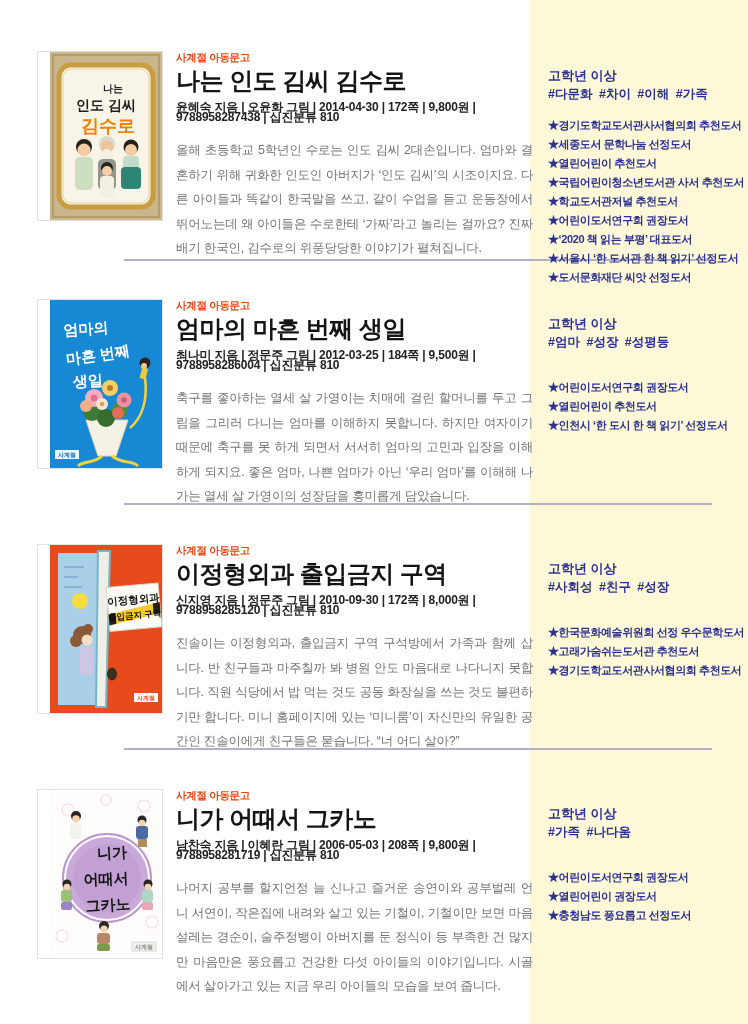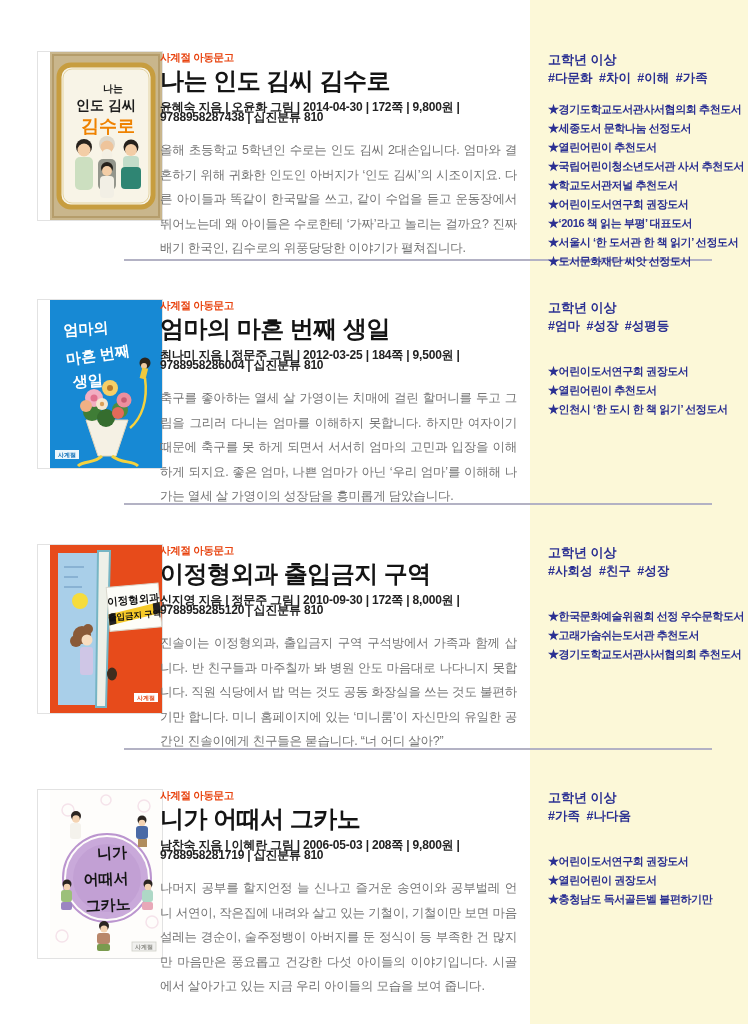--- a/index.html
+++ b/index.html
@@ -3,26 +3,26 @@
 <meta charset="utf-8">
 <style>
   html,body{margin:0;padding:0;background:#fff;}
   .page{position:relative;width:748px;height:1024px;background:#ffffff;overflow:hidden;
         font-family:"Liberation Sans", sans-serif;}
   .sidebar-bg{position:absolute;left:530px;top:0;width:218px;height:1024px;background:#fcf8d8;}
   .divider{position:absolute;left:124px;width:588px;height:2px;background:#b3b2c4;}
   .book{position:absolute;left:0;width:748px;}
   .cover{position:absolute;left:38px;top:0;width:112px;height:168px;box-shadow:0 0 0 1px #e2e2e2;padding-left:12px;}
   .cover svg{display:block;}
-  .main{position:absolute;left:160px;top:0;width:357px;}
+  .main{position:absolute;left:176px;top:0;width:357px;}
   .series{color:#e8430f;font-size:10.5px;line-height:11px;font-weight:bold;letter-spacing:-0.3px;}
   .title{margin-top:7px;font-size:24px;line-height:21px;font-weight:800;color:#141414;letter-spacing:-0.5px;}
   .meta{margin-top:11px;font-size:12px;line-height:10px;font-weight:bold;color:#222;letter-spacing:-0.2px;}
   .desc{margin-top:16px;font-size:12.5px;line-height:24.6px;color:#737373;text-align:justify;letter-spacing:-0.2px;}
-  .side{position:absolute;left:548px;top:0;width:172px;color:#2b3092;}
+  .side{position:absolute;left:548px;top:16px;width:172px;color:#2b3092;}
   .grade{font-size:13px;line-height:15px;font-weight:bold;}
   .tags{margin-top:4px;font-size:12.5px;line-height:15px;font-weight:bold;word-spacing:3px;}
   .awards{margin-top:28px;font-size:11px;line-height:19px;font-weight:bold;letter-spacing:-0.4px;}
   .side.first .awards{margin-top:14px;}
   .award{white-space:nowrap;}
 </style>
 </head>
 <body>
 
 <div class="page">
@@ -68,21 +68,21 @@
     <div class="side first">
       <div class="grade">고학년 이상</div>
       <div class="tags">#다문화 #차이 #이해 #가족</div>
       <div class="awards">
         <div class="award">★경기도학교도서관사서협의회 추천도서</div>
         <div class="award">★세종도서 문학나눔 선정도서</div>
         <div class="award">★열린어린이 추천도서</div>
         <div class="award">★국립어린이청소년도서관 사서 추천도서</div>
         <div class="award">★학교도서관저널 추천도서</div>
         <div class="award">★어린이도서연구회 권장도서</div>
-        <div class="award">★‘2016 책 읽는 부평’ 대표도서</div>
+        <div class="award">★‘2020 책 읽는 부평’ 대표도서</div>
         <div class="award">★서울시 ‘한 도서관 한 책 읽기’ 선정도서</div>
         <div class="award">★도서문화재단 씨앗 선정도서</div>
       </div>
     </div>
   </section>
 
   <section class="book" style="top:300px">
     <div class="cover">
       <svg width="112" height="168" viewBox="0 0 112 168">
         <rect width="112" height="168" fill="#1789d4"></rect>
@@ -226,17 +226,17 @@
       <div class="title">니가 어때서 그카노</div>
       <div class="meta">남찬숙 지음 | 이혜란 그림 | 2006-05-03 | 208쪽 | 9,800원 | 9788958281719 | 십진분류 810</div>
       <div class="desc">나머지 공부를 할지언정 늘 신나고 즐거운 송연이와 공부벌레 언니 서연이, 작은집에 내려와 살고 있는 기철이, 기철이만 보면 마음 설레는 경순이, 술주정뱅이 아버지를 둔 정식이 등 부족한 건 많지만 마음만은 풍요롭고 건강한 다섯 아이들의 이야기입니다. 시골에서 살아가고 있는 지금 우리 아이들의 모습을 보여 줍니다.</div>
     </div>
     <div class="side">
       <div class="grade">고학년 이상</div>
       <div class="tags">#가족 #나다움</div>
       <div class="awards">
         <div class="award">★어린이도서연구회 권장도서</div>
         <div class="award">★열린어린이 권장도서</div>
-        <div class="award">★충청남도 독서골든벨 불편하기만</div>
+        <div class="award">★충청남도 풍요롭고 선정도서</div>
       </div>
     </div>
   </section>
 </div>
 
 </body></html>

